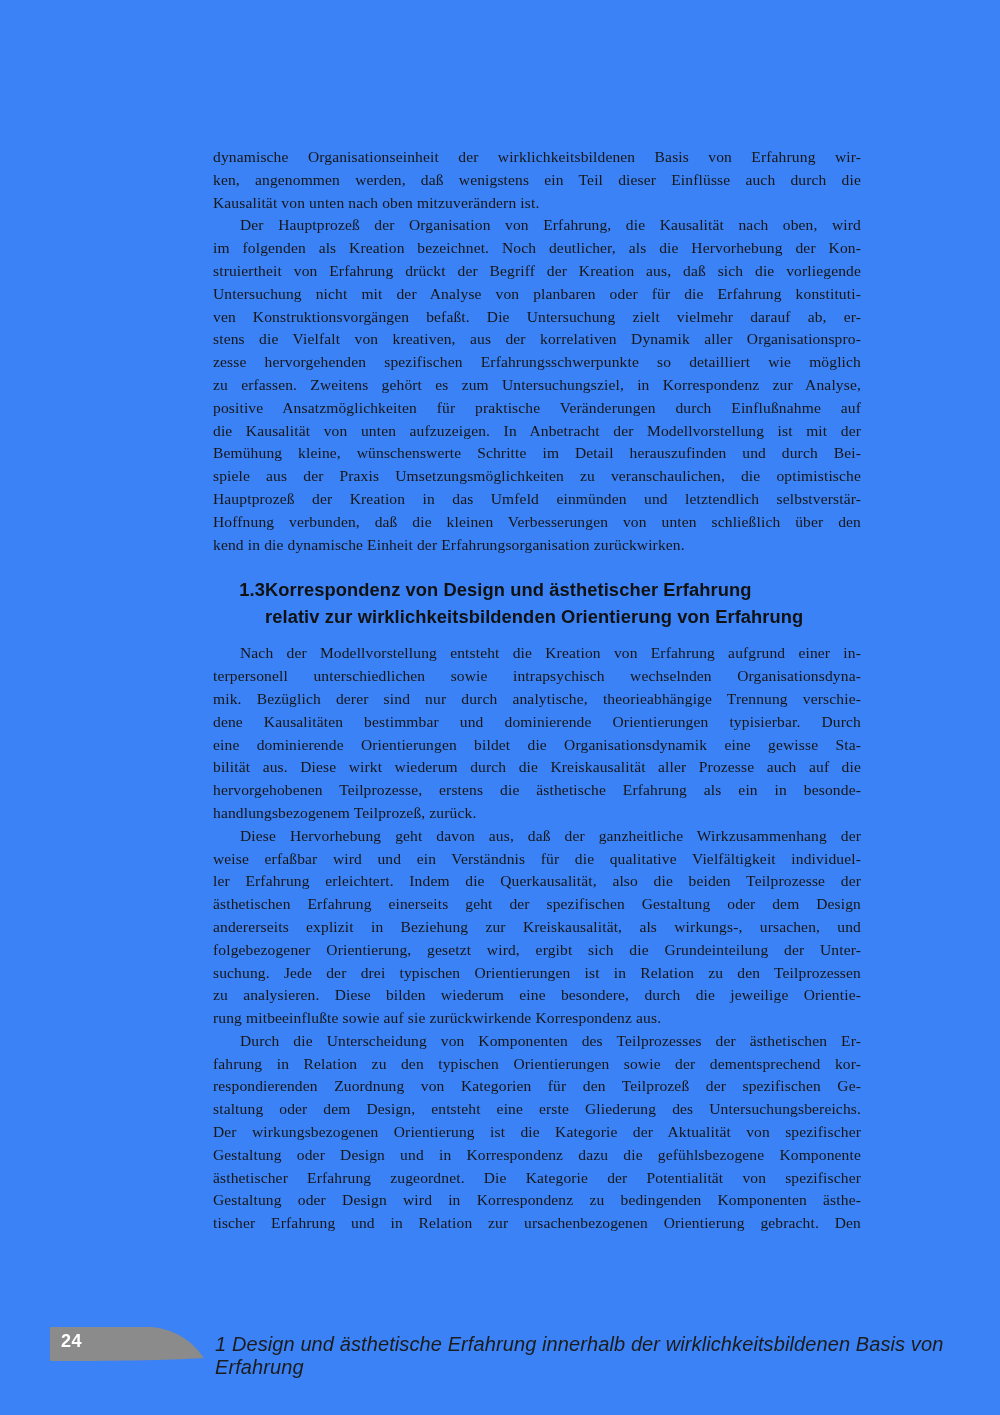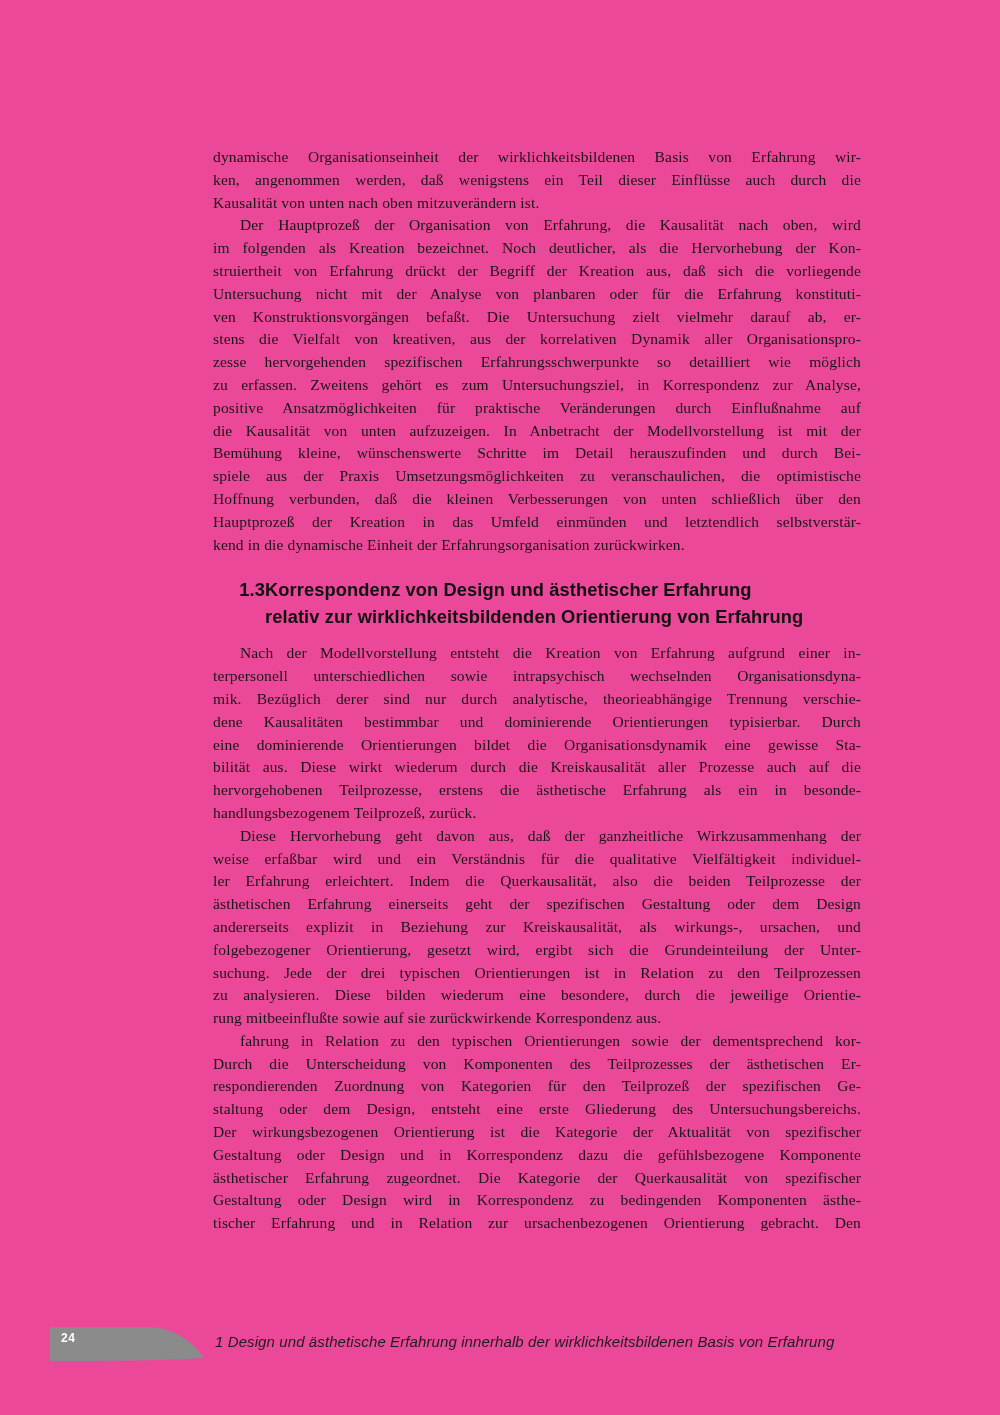--- a/index.html
+++ b/index.html
@@ -1,20 +1,20 @@
 <!DOCTYPE html>
 <html><head>
 <meta charset="utf-8">
 <style>
   html, body { margin: 0; padding: 0; background: #ffffff; }
   .page {
     position: relative;
     width: 1000px;
     height: 1415px;
-    background: #ec4899;
+    background: #3b82f6;
     overflow: hidden;
     font-family: "Liberation Serif", serif;
   }
   .text-block {
     position: absolute;
     left: 213px;
     top: 146px;
     width: 648px;
     font-size: 15.5px;
     line-height: 22.8px;
@@ -43,31 +43,31 @@
   .htext { flex: 1 1 auto; }
 
   .footer { position: absolute; left: 0; top: 1327px; width: 1000px; height: 40px; }
   .tab { position: absolute; left: 50px; top: 0; }
   .pagenum {
     position: absolute;
     left: 61px;
     top: 4px;
     font-family: "Liberation Sans", sans-serif;
     font-weight: bold;
-    font-size: 12px;
+    font-size: 18px;
     color: #ffffff;
     letter-spacing: 0.5px;
   }
   .foottext {
     position: absolute;
     left: 215px;
     top: 6px;
     font-family: "Liberation Sans", sans-serif;
     font-style: italic;
-    font-size: 15px;
+    font-size: 20px;
     color: #1c1c1c;
     letter-spacing: 0.1px;
   }
 </style>
 </head>
 <body>
 
 <div class="page">
 
   <main class="text-block" style="color: rgb(22, 22, 22);">
@@ -82,22 +82,22 @@
         <div class="line">struiertheit von Erfahrung drückt der Begriff der Kreation aus, daß sich die vorliegende</div>
         <div class="line">Untersuchung nicht mit der Analyse von planbaren oder für die Erfahrung konstituti-</div>
         <div class="line">ven Konstruktionsvorgängen befaßt. Die Untersuchung zielt vielmehr darauf ab, er-</div>
         <div class="line">stens die Vielfalt von kreativen, aus der korrelativen Dynamik aller Organisationspro-</div>
         <div class="line">zesse hervorgehenden spezifischen Erfahrungsschwerpunkte so detailliert wie möglich</div>
         <div class="line">zu erfassen. Zweitens gehört es zum Untersuchungsziel, in Korrespondenz zur Analyse,</div>
         <div class="line">positive Ansatzmöglichkeiten für praktische Veränderungen durch Einflußnahme auf</div>
         <div class="line">die Kausalität von unten aufzuzeigen. In Anbetracht der Modellvorstellung ist mit der</div>
         <div class="line">Bemühung kleine, wünschenswerte Schritte im Detail herauszufinden und durch Bei-</div>
         <div class="line">spiele aus der Praxis Umsetzungsmöglichkeiten zu veranschaulichen, die optimistische</div>
+        <div class="line">Hauptprozeß der Kreation in das Umfeld einmünden und letztendlich selbstverstär-</div>
         <div class="line">Hoffnung verbunden, daß die kleinen Verbesserungen von unten schließlich über den</div>
-        <div class="line">Hauptprozeß der Kreation in das Umfeld einmünden und letztendlich selbstverstär-</div>
         <div class="line lastline">kend in die dynamische Einheit der Erfahrungsorganisation zurückwirken.</div>
       </div>
       <div class="heading">
         <div class="hnum">1.3</div>
         <div class="htext">
           <div class="hline">Korrespondenz von Design und ästhetischer Erfahrung</div>
           <div class="hline">relativ zur wirklichkeitsbildenden Orientierung von Erfahrung</div>
         </div>
       </div>
       <div class="para indent">
@@ -115,27 +115,27 @@
         <div class="line">weise erfaßbar wird und ein Verständnis für die qualitative Vielfältigkeit individuel-</div>
         <div class="line">ler Erfahrung erleichtert. Indem die Querkausalität, also die beiden Teilprozesse der</div>
         <div class="line">ästhetischen Erfahrung einerseits geht der spezifischen Gestaltung oder dem Design</div>
         <div class="line">andererseits explizit in Beziehung zur Kreiskausalität, als wirkungs-, ursachen, und</div>
         <div class="line">folgebezogener Orientierung, gesetzt wird, ergibt sich die Grundeinteilung der Unter-</div>
         <div class="line">suchung. Jede der drei typischen Orientierungen ist in Relation zu den Teilprozessen</div>
         <div class="line">zu analysieren. Diese bilden wiederum eine besondere, durch die jeweilige Orientie-</div>
         <div class="line lastline">rung mitbeeinflußte sowie auf sie zurückwirkende Korrespondenz aus.</div>
       </div>
       <div class="para indent">
+        <div class="line">Durch die Unterscheidung von Komponenten des Teilprozesses der ästhetischen Er-</div>
         <div class="line">fahrung in Relation zu den typischen Orientierungen sowie der dementsprechend kor-</div>
-        <div class="line">Durch die Unterscheidung von Komponenten des Teilprozesses der ästhetischen Er-</div>
         <div class="line">respondierenden Zuordnung von Kategorien für den Teilprozeß der spezifischen Ge-</div>
         <div class="line">staltung oder dem Design, entsteht eine erste Gliederung des Untersuchungsbereichs.</div>
         <div class="line">Der wirkungsbezogenen Orientierung ist die Kategorie der Aktualität von spezifischer</div>
         <div class="line">Gestaltung oder Design und in Korrespondenz dazu die gefühlsbezogene Komponente</div>
-        <div class="line">ästhetischer Erfahrung zugeordnet. Die Kategorie der Querkausalität von spezifischer</div>
+        <div class="line">ästhetischer Erfahrung zugeordnet. Die Kategorie der Potentialität von spezifischer</div>
         <div class="line">Gestaltung oder Design wird in Korrespondenz zu bedingenden Komponenten ästhe-</div>
         <div class="line">tischer Erfahrung und in Relation zur ursachenbezogenen Orientierung gebracht. Den</div>
       </div>
     </main>
 
   <div class="footer">
     <svg class="tab" width="155" height="34" viewBox="0 0 155 34" aria-hidden="true">
       <path d="M0,0 L102,0 C122,2 140,11 154,31 C118,33.5 60,34 0,34 Z" fill="#8b8b8b"></path>
     </svg>
     <span class="pagenum">24</span>

